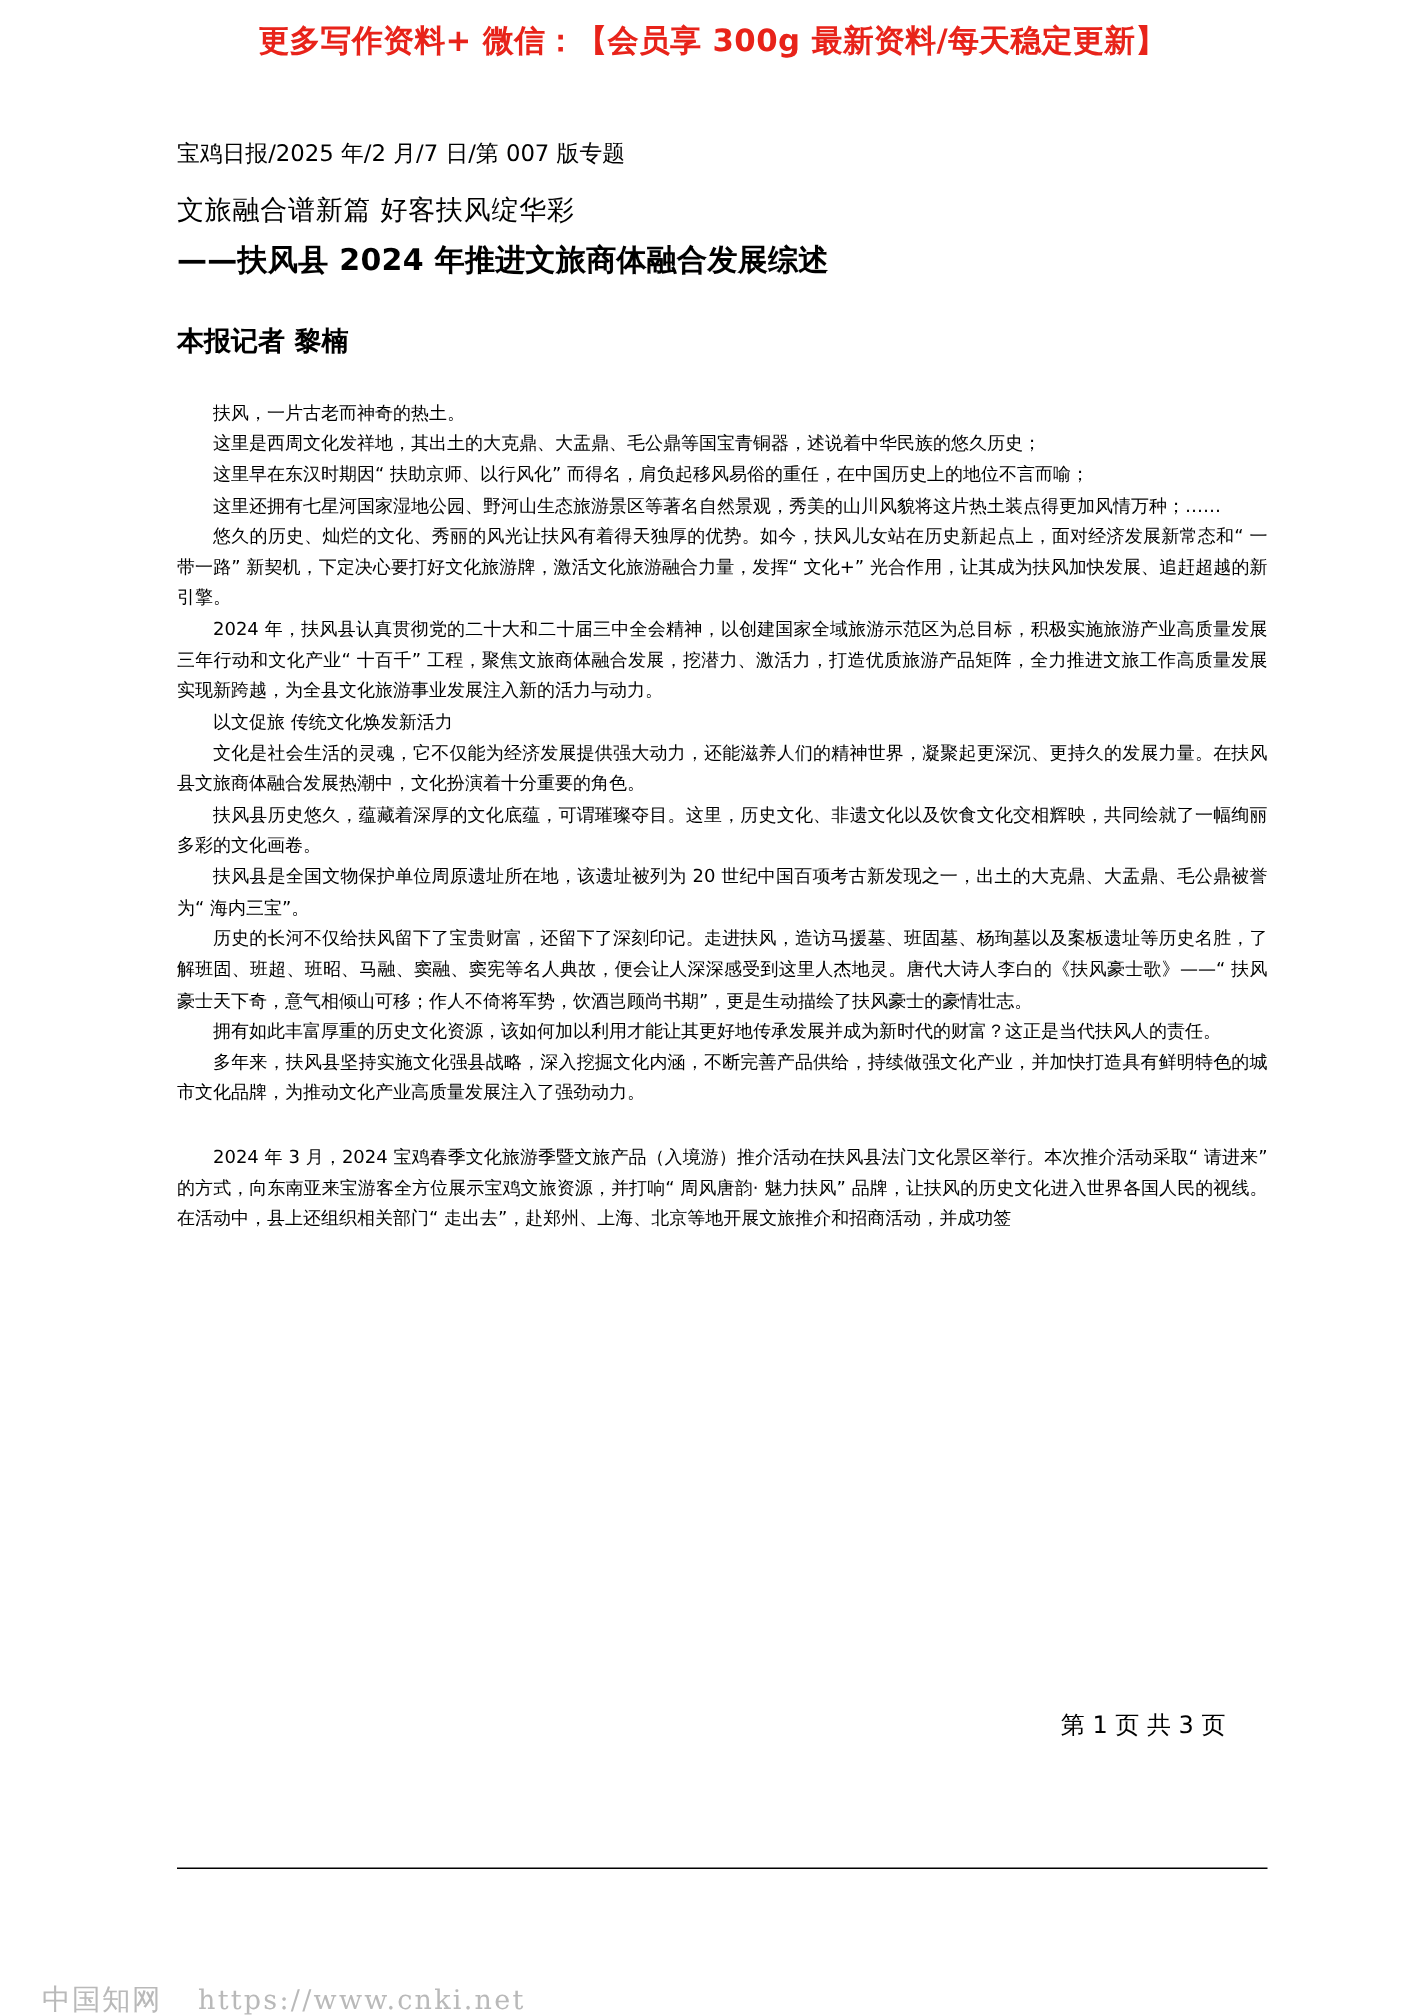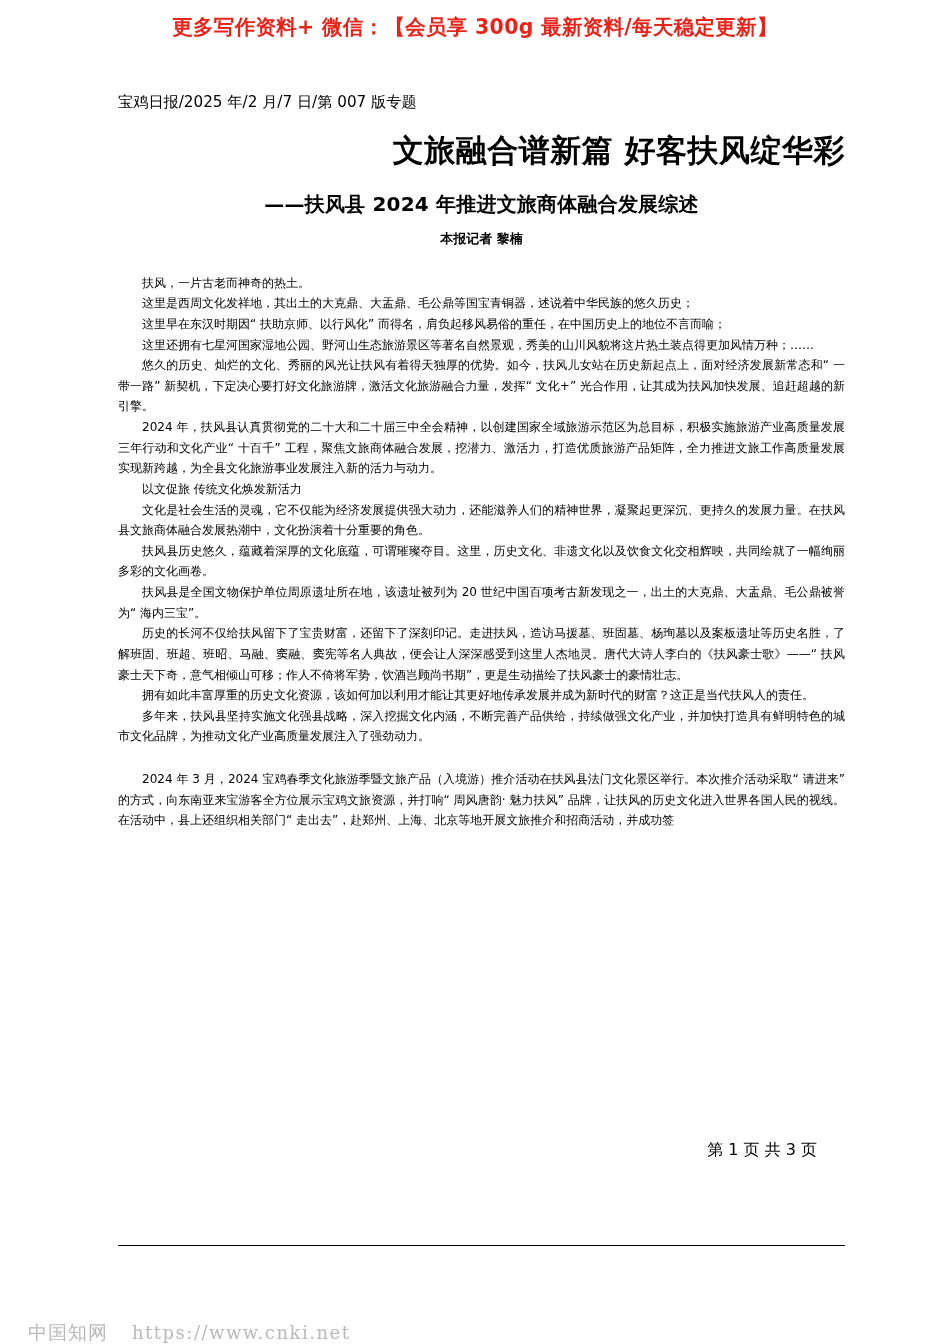--- a/index.html
+++ b/index.html
@@ -47,40 +47,39 @@
 
   .source-line {
     font-size: 15.2px;
     line-height: 1.62;
     text-align: left;
     margin-bottom: 6px;
     font-family: "DejaVu Sans", "Liberation Sans", sans-serif;
   }
 
   .title-main {
-    text-align: right;
-    font-size: 31px;
-    font-weight: bold;
+    text-align: left;
+    font-size: 18px;
+    font-weight: normal;
     letter-spacing: 0.5px;
     margin-top: 12px;
     line-height: 1.5;
   }
   .title-sub {
-    text-align: center;
     font-size: 20px;
     font-weight: bold;
     letter-spacing: 0.2px;
-    margin-top: 16px;
+    margin-top: 4px;
     line-height: 1.5;
   }
   .byline {
-    text-align: center;
-    font-size: 13px;
+    text-align: left;
+    font-size: 18px;
     font-weight: bold;
-    margin-top: 10px;
+    margin-top: 26px;
     line-height: 1.5;
   }
 
   .body-block {
     margin-top: 24px;
   }
 
   p.para {
     font-size: 12px;
     line-height: 1.72;

